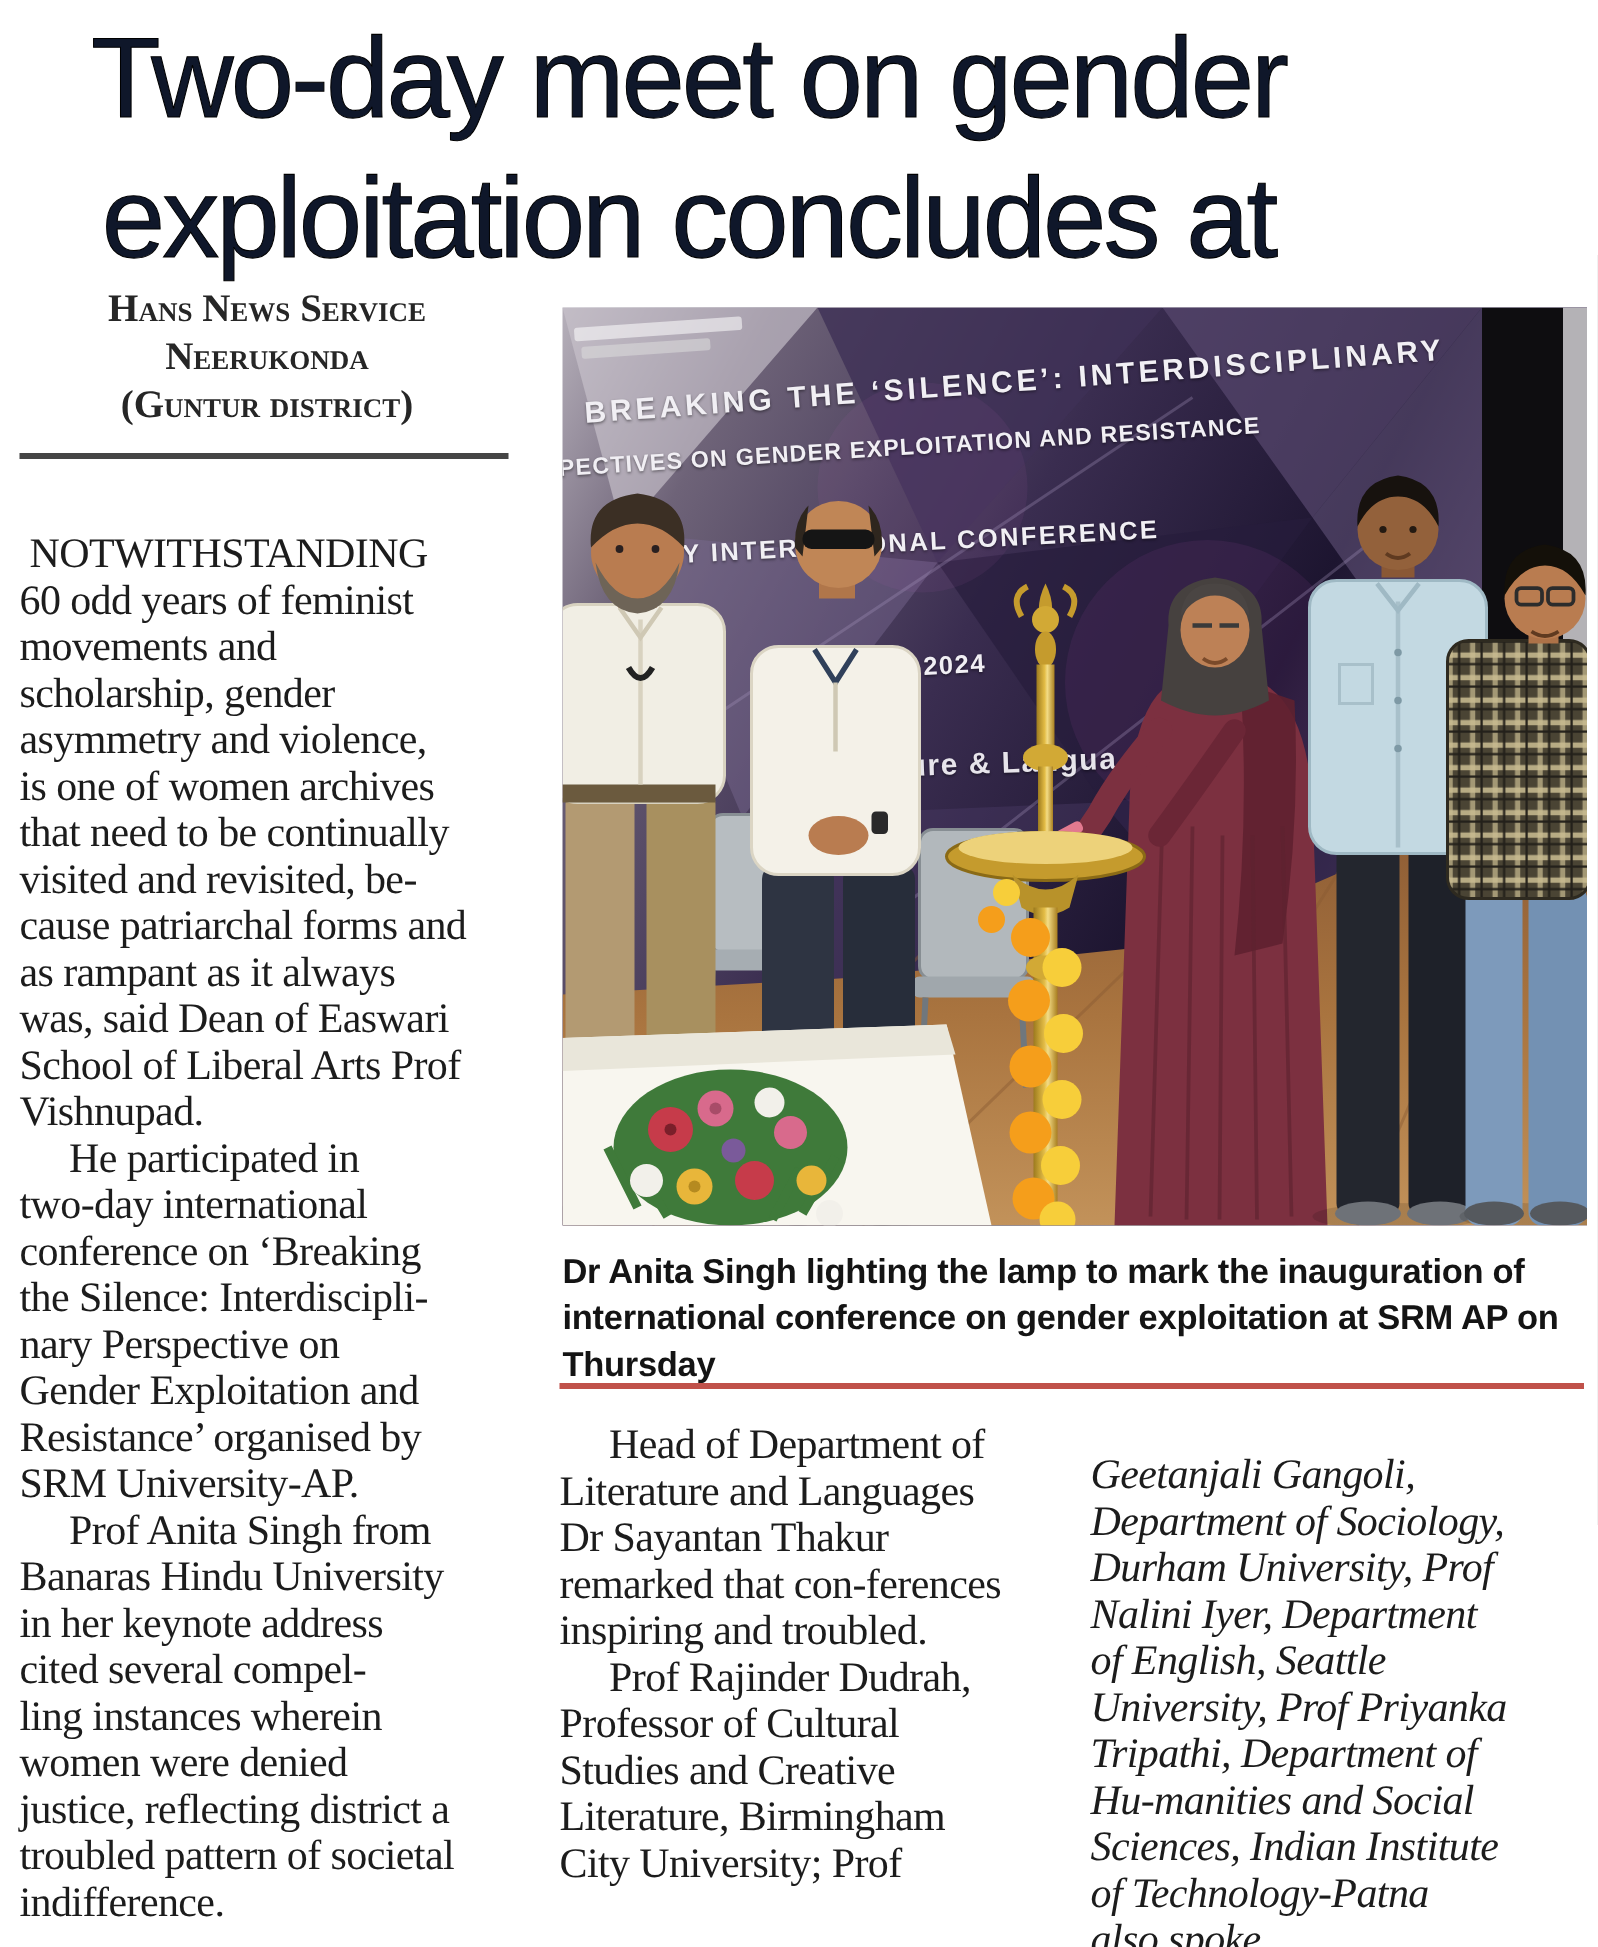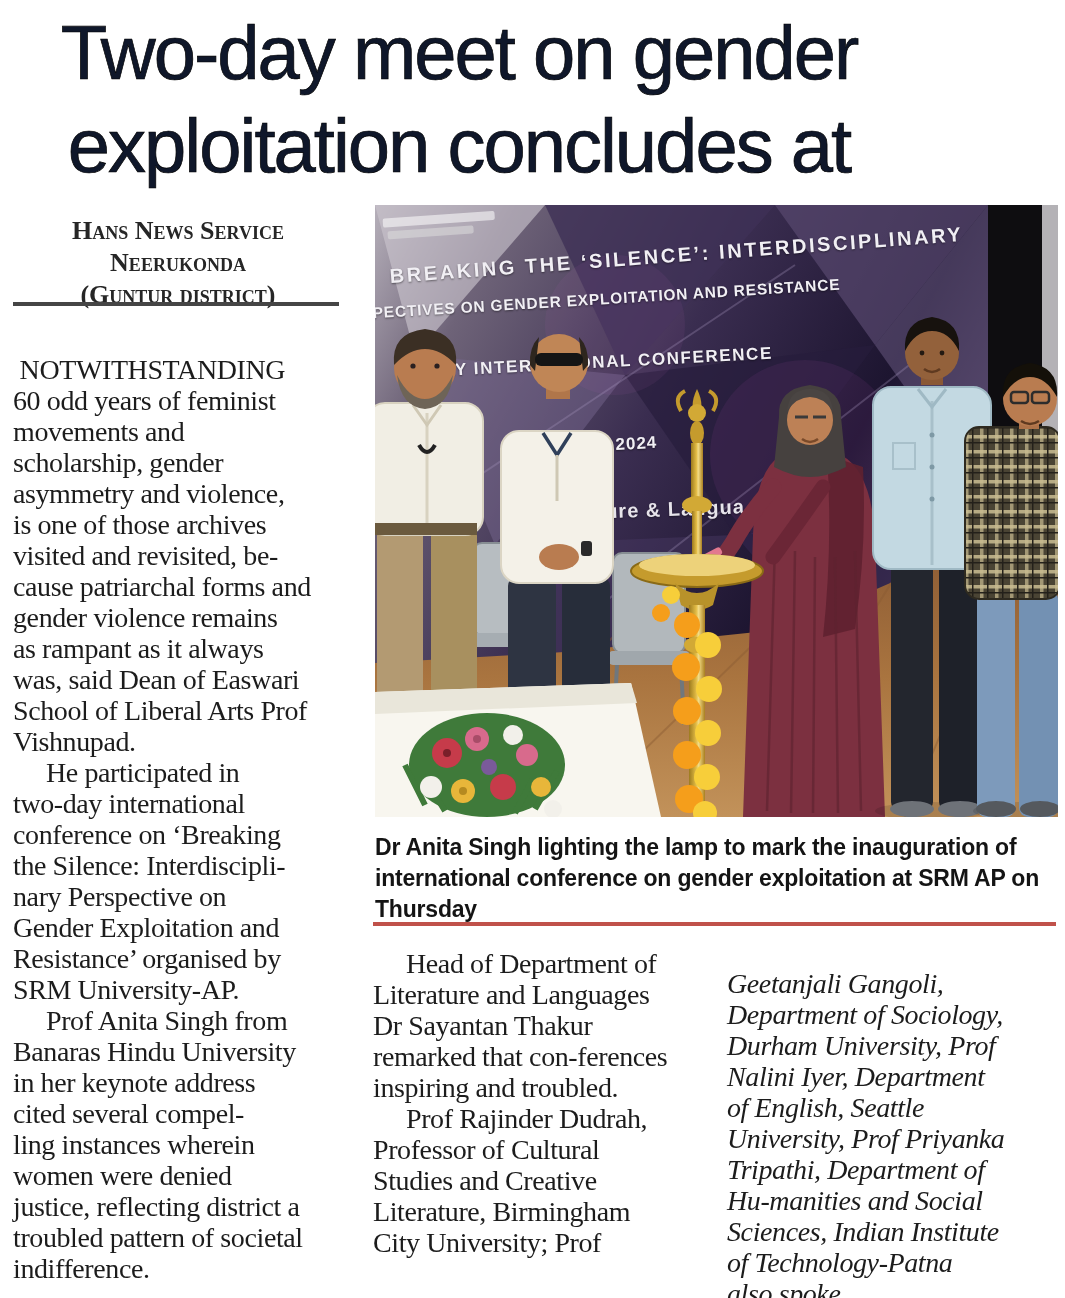--- a/index.html
+++ b/index.html
@@ -7,21 +7,21 @@
         font-family:"Liberation Serif", serif;color:#1b1b1b;}
   .abs{position:absolute;}
 
   
   .headline{left:0;top:6px;width:918px;text-align:center;
     font-family:Liberation Sans, sans-serif;font-weight:400;
     -webkit-text-stroke:0.7px #000;color:#0f172a;
     font-size:76px;line-height:93px;letter-spacing:-2px;}
 
   
-  .byline{left:8px;top:215px;width:340px;text-align:center;
+  .byline{left:8px;top:190px;width:340px;text-align:center;
     font-variant:small-caps;font-weight:700;font-size:26px;line-height:32px;color:#262626;}
   .byline-rule{left:13px;top:302px;width:326px;height:4px;background:#454545;}
 
   
   .bodycol{font-size:28px;line-height:31px;letter-spacing:-0.4px;color:#1c1c1c;}
   .col-left{left:13px;top:330px;width:344px;margin-top:24px;}
   .col-mid{left:373px;top:948px;width:350px;}
   .col-right{left:727px;top:968px;width:334px;font-style:italic;}
   .tline{white-space:pre-wrap;}
 
@@ -60,24 +60,24 @@
     <div>(Guntur district)</div>
   </div>
   <div class="abs byline-rule"></div>
 
   <div class="abs bodycol col-left">
       <div class="tline"> NOTWITHSTANDING</div>
       <div class="tline">60 odd years of feminist</div>
       <div class="tline">movements and</div>
       <div class="tline">scholarship, gender</div>
       <div class="tline">asymmetry and violence,</div>
-      <div class="tline">is one of those archives</div>
+      <div class="tline">is one of women archives</div>
+      <div class="tline">that need to be continually</div>
       <div class="tline">visited and revisited, be-</div>
       <div class="tline">cause patriarchal forms and</div>
-      <div class="tline">gender violence remains</div>
       <div class="tline">as rampant as it always</div>
       <div class="tline">was, said Dean of Easwari</div>
       <div class="tline">School of Liberal Arts Prof</div>
       <div class="tline">Vishnupad.</div>
       <div class="tline">     He participated in</div>
       <div class="tline">two-day international</div>
       <div class="tline">conference on ‘Breaking</div>
       <div class="tline">the Silence: Interdiscipli-</div>
       <div class="tline">nary Perspective on</div>
       <div class="tline">Gender Exploitation and</div>

